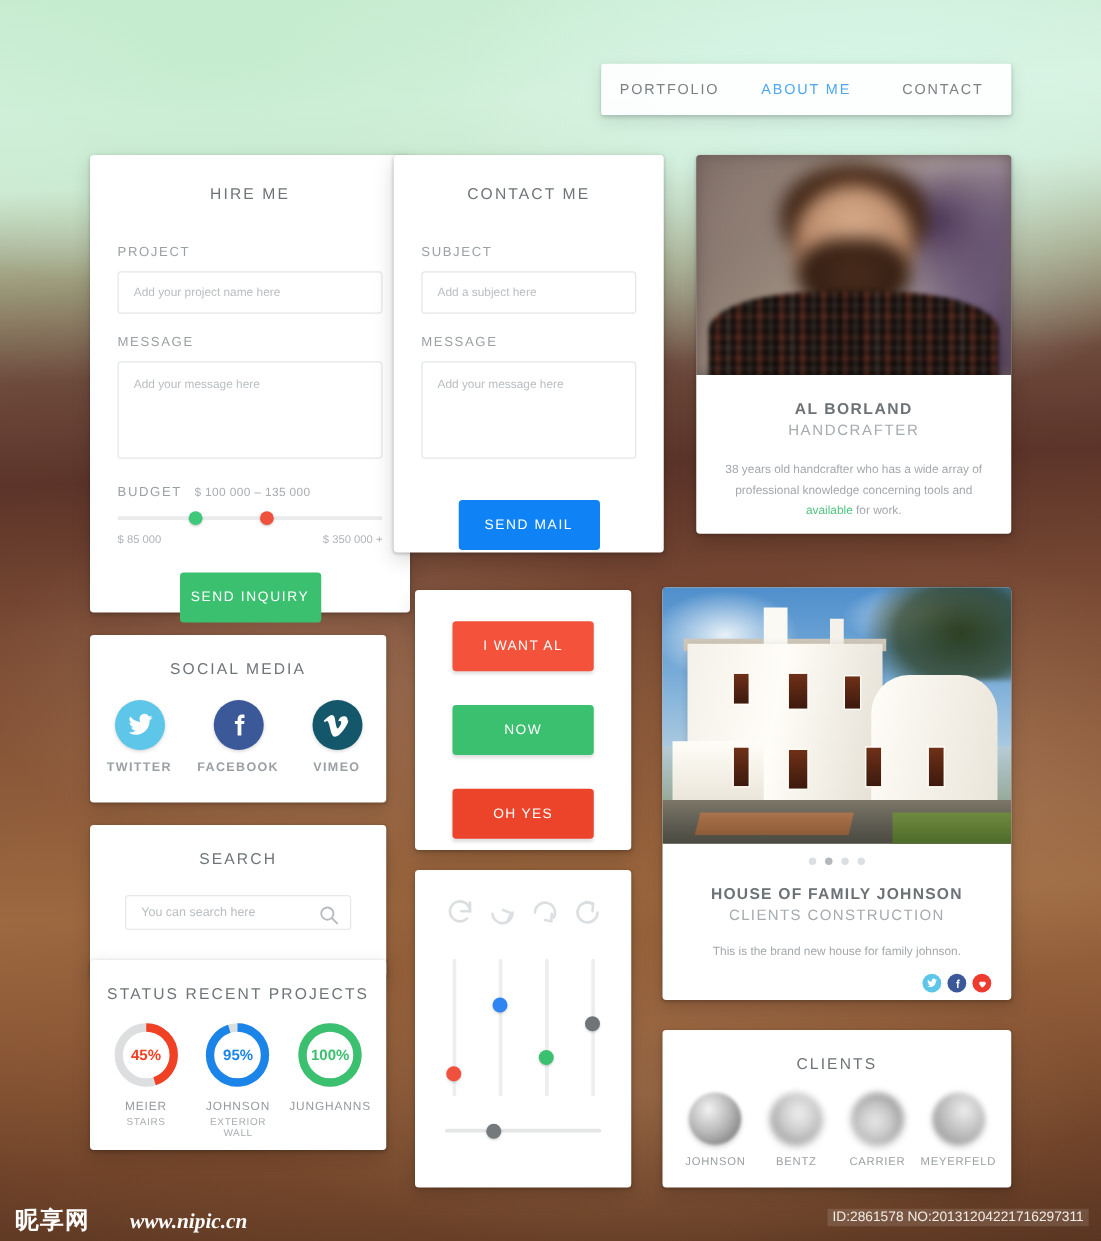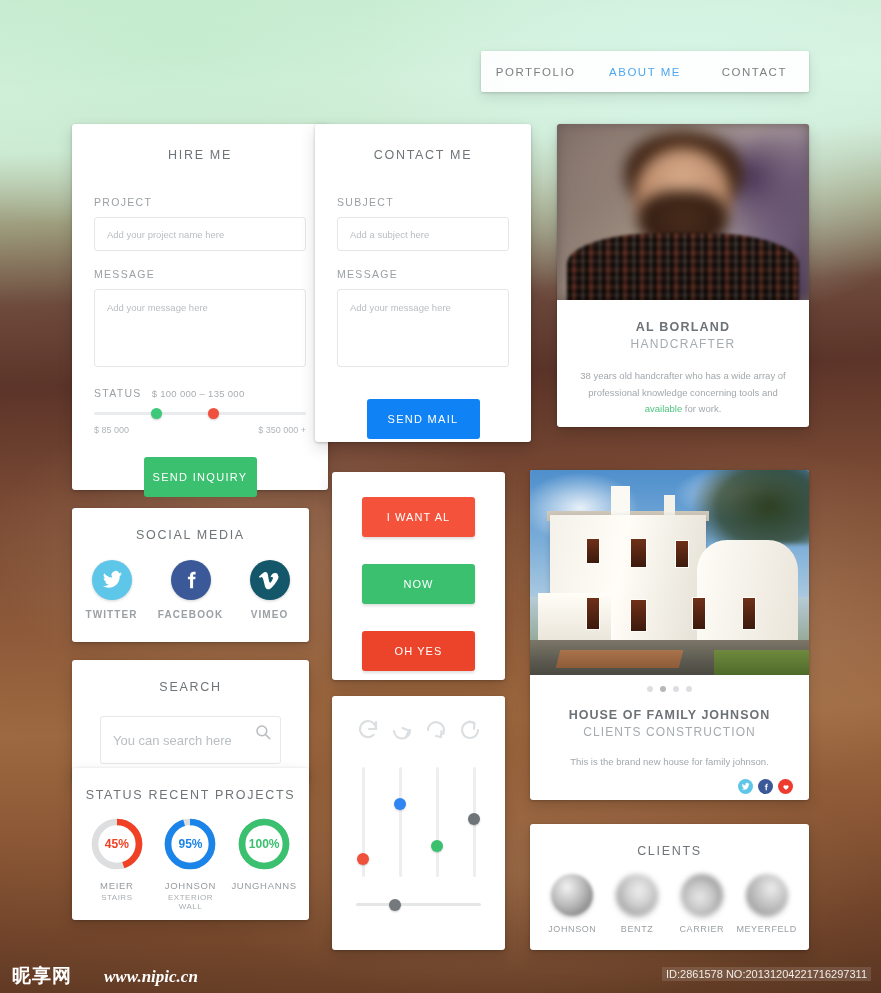--- a/index.html
+++ b/index.html
@@ -227,24 +227,24 @@
     margin-top: 9px; font-size: 10px; letter-spacing: 1.1px; color: #9ba0a4; font-weight: bold;
   }
 
   
   #card-search { left: 72px; top: 660px; width: 237px; height: 122px; }
   #search-wrap {
     position: relative;
     margin: 22px 28px 0;
   }
   #search-input {
-    width: 100%; height: 48px;
+    width: 100%; height: 28px;
     border: 1px solid #e6e8e9; border-radius: 3px;
     padding: 0 34px 0 12px;
-    font-size: 13px; color: #9aa0a4; outline: none;
+    font-size: 10px; color: #9aa0a4; outline: none;
     font-family: "Liberation Sans", sans-serif;
   }
   #search-input::placeholder { color: #b9bec2; }
   #search-icon {
     position: absolute; right: 9px; top: 7px;
     width: 18px; height: 18px; cursor: pointer;
   }
 
   
   #card-status { left: 72px; top: 768px; width: 237px; height: 152px; }
@@ -445,21 +445,21 @@
     <div class="card-title" id="hire-title">HIRE ME</div>
 
     <div style="padding:0 22px;margin-top:34px;">
       <div class="field-label">PROJECT</div>
       <input class="text-input" style="margin-top: 9px;" placeholder="Add your project name here">
 
       <div class="field-label" style="margin-top:17px;">MESSAGE</div>
       <textarea class="text-area" style="margin-top: 9px;" placeholder="Add your message here"></textarea>
 
       <div class="budget-row" style="margin-top:16px;">
-        <span class="budget-label">STATUS</span>
+        <span class="budget-label">BUDGET</span>
         <span class="budget-value">$ 100 000 – 135 000</span>
       </div>
 
       <div class="range-track">
         <div class="range-knob" id="knob-low" style="background: rgb(62, 201, 122); left: 27%;"></div>
         <div class="range-knob" id="knob-high" style="background: rgb(240, 81, 60); left: 54%;"></div>
       </div>
 
       <div class="range-ends">
         <span>$ 85 000</span>

